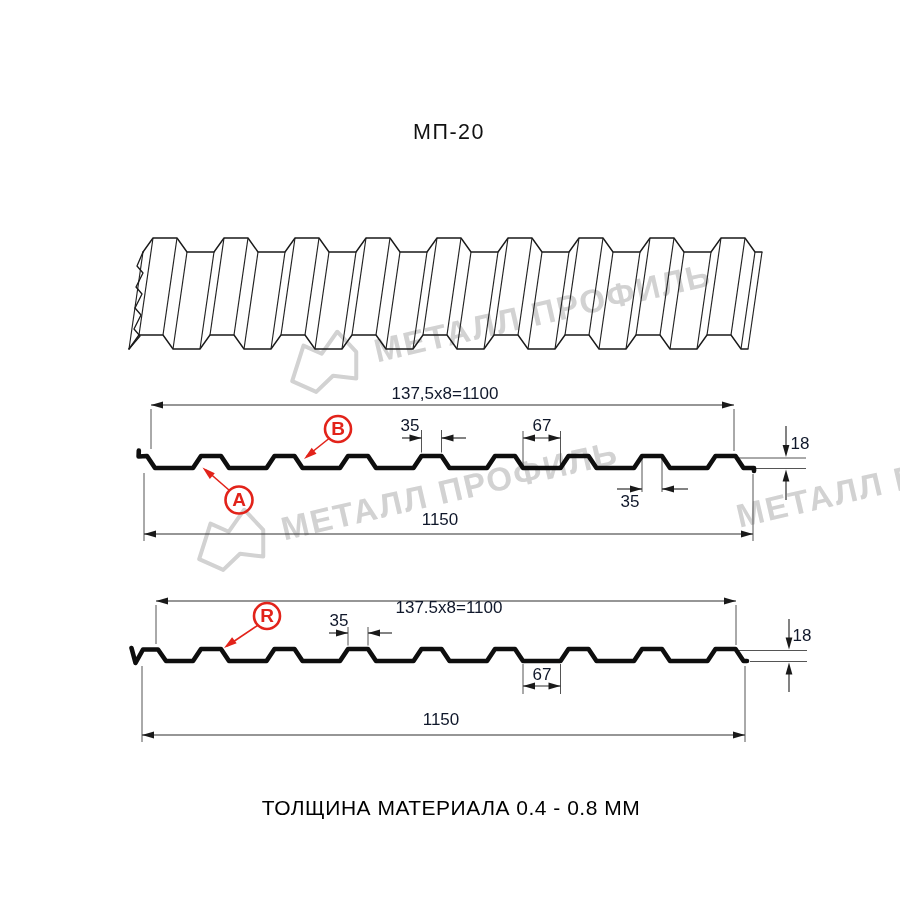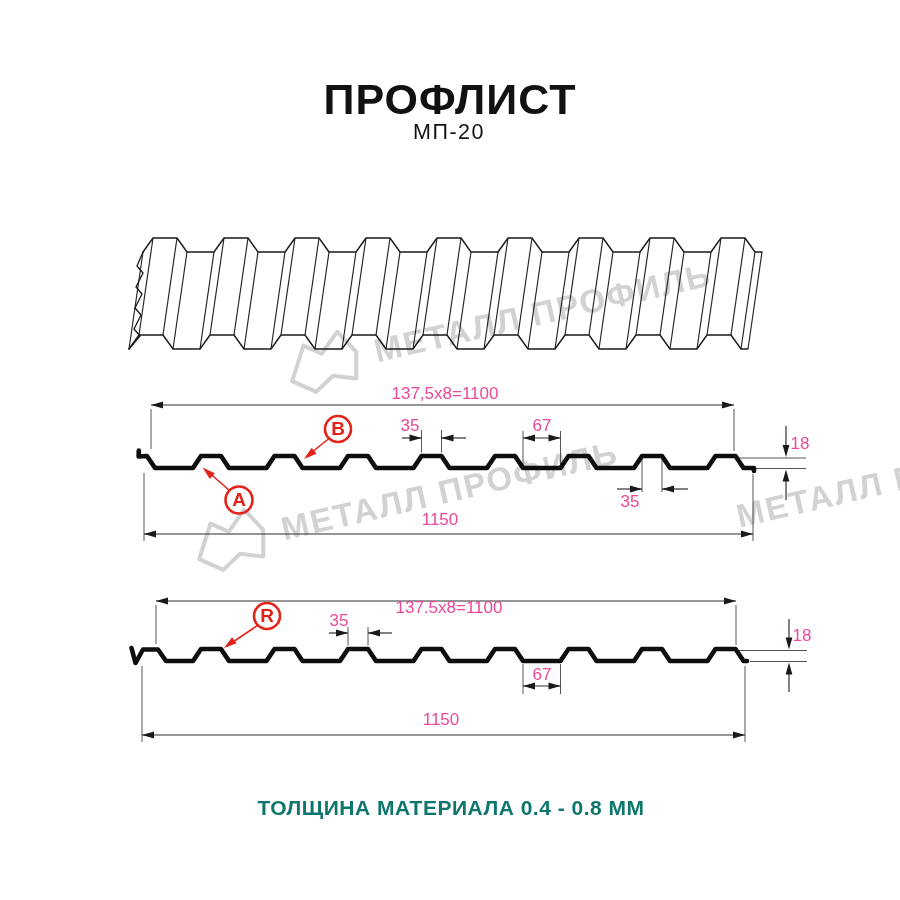--- a/index.html
+++ b/index.html
@@ -1,22 +1,22 @@
 <!DOCTYPE html>
 <html><head>
 <meta charset="utf-8">
 <style>
   html,body{margin:0;padding:0;background:#fff;}
   .stage{position:relative;width:900px;height:900px;background:#fff;overflow:hidden;
          font-family:"Liberation Sans",sans-serif;}
   svg.canvas{position:absolute;left:0;top:0;}
-  .t{position:absolute;transform:translate(-50%,-50%);font-size:17px;color:#ec4899;white-space:nowrap;}
+  .t{position:absolute;transform:translate(-50%,-50%);font-size:17px;color:#0f172a;white-space:nowrap;}
   .title{font-size:43px;font-weight:700;letter-spacing:1px;color:#111;}
   .subtitle{font-size:21.5px;letter-spacing:1.5px;color:#111;}
-  .caption{font-size:21px;font-weight:700;letter-spacing:.5px;color:#0f766e;}
+  .caption{font-size:21px;font-weight:400;letter-spacing:.5px;color:#000000;}
   .rl{color:#e2231a;font-weight:700;font-size:19px;}
   .wm{position:absolute;display:flex;align-items:center;gap:14px;transform-origin:left center;
       transform:rotate(-13deg);color:#d2d2d2;font-weight:700;font-size:33px;letter-spacing:2px;white-space:nowrap;}
 </style>
 </head>
 <body>
 
 <div class="stage">
 
   <div class="wm" style="left:287px;top:342px;">
@@ -156,21 +156,20 @@
       <g>
         <path d="M131.5,648 L135.5,663 L143,649.5 L158,649.5 L166,661 L193,661 L201,649 L221,649 L229,661 L266.5,661 L274.5,649 L294.5,649 L302.5,661 L340,661 L348,649 L368,649 L376,661 L413.5,661 L421.5,649 L441.5,649 L449.5,661 L487,661 L495,649 L515,649 L523,661 L560.5,661 L568.5,649 L588.5,649 L596.5,661 L634,661 L642,649 L662,649 L670,661 L707.5,661 L715.5,649 L735.5,649 L743.5,661 L747,661" fill="none" stroke="#0e0e0e" stroke-width="4.6" stroke-linejoin="round" stroke-linecap="round"></path>
       </g>
       <g>
         <circle cx="267" cy="616" r="13" fill="none" stroke="#e2231a" stroke-width="2.6"></circle>
         <line x1="257.5" y1="625.5" x2="227" y2="646" stroke="#e2231a" stroke-width="1.6"></line>
         <polygon points="0,0 -13,-3.8 -13,3.8" fill="#e2231a" transform="translate(224,648) rotate(143)"></polygon>
       </g>
     </svg>
 
-  <span class="t title" style="left:450px;top:99px;">ПРОФЛИСТ</span>
   <span class="t subtitle" style="left:449px;top:132px;">МП-20</span>
 
   <span class="t" style="left:445px;top:394px;">137,5x8=1100</span>
   <span class="t" style="left:410px;top:426px;">35</span>
   <span class="t" style="left:542px;top:426px;">67</span>
   <span class="t" style="left:800px;top:444px;">18</span>
   <span class="t" style="left:630px;top:502px;">35</span>
   <span class="t" style="left:440px;top:520px;">1150</span>
   <span class="t rl" style="left:239px;top:500px;">A</span>
   <span class="t rl" style="left:338px;top:429px;">B</span>

